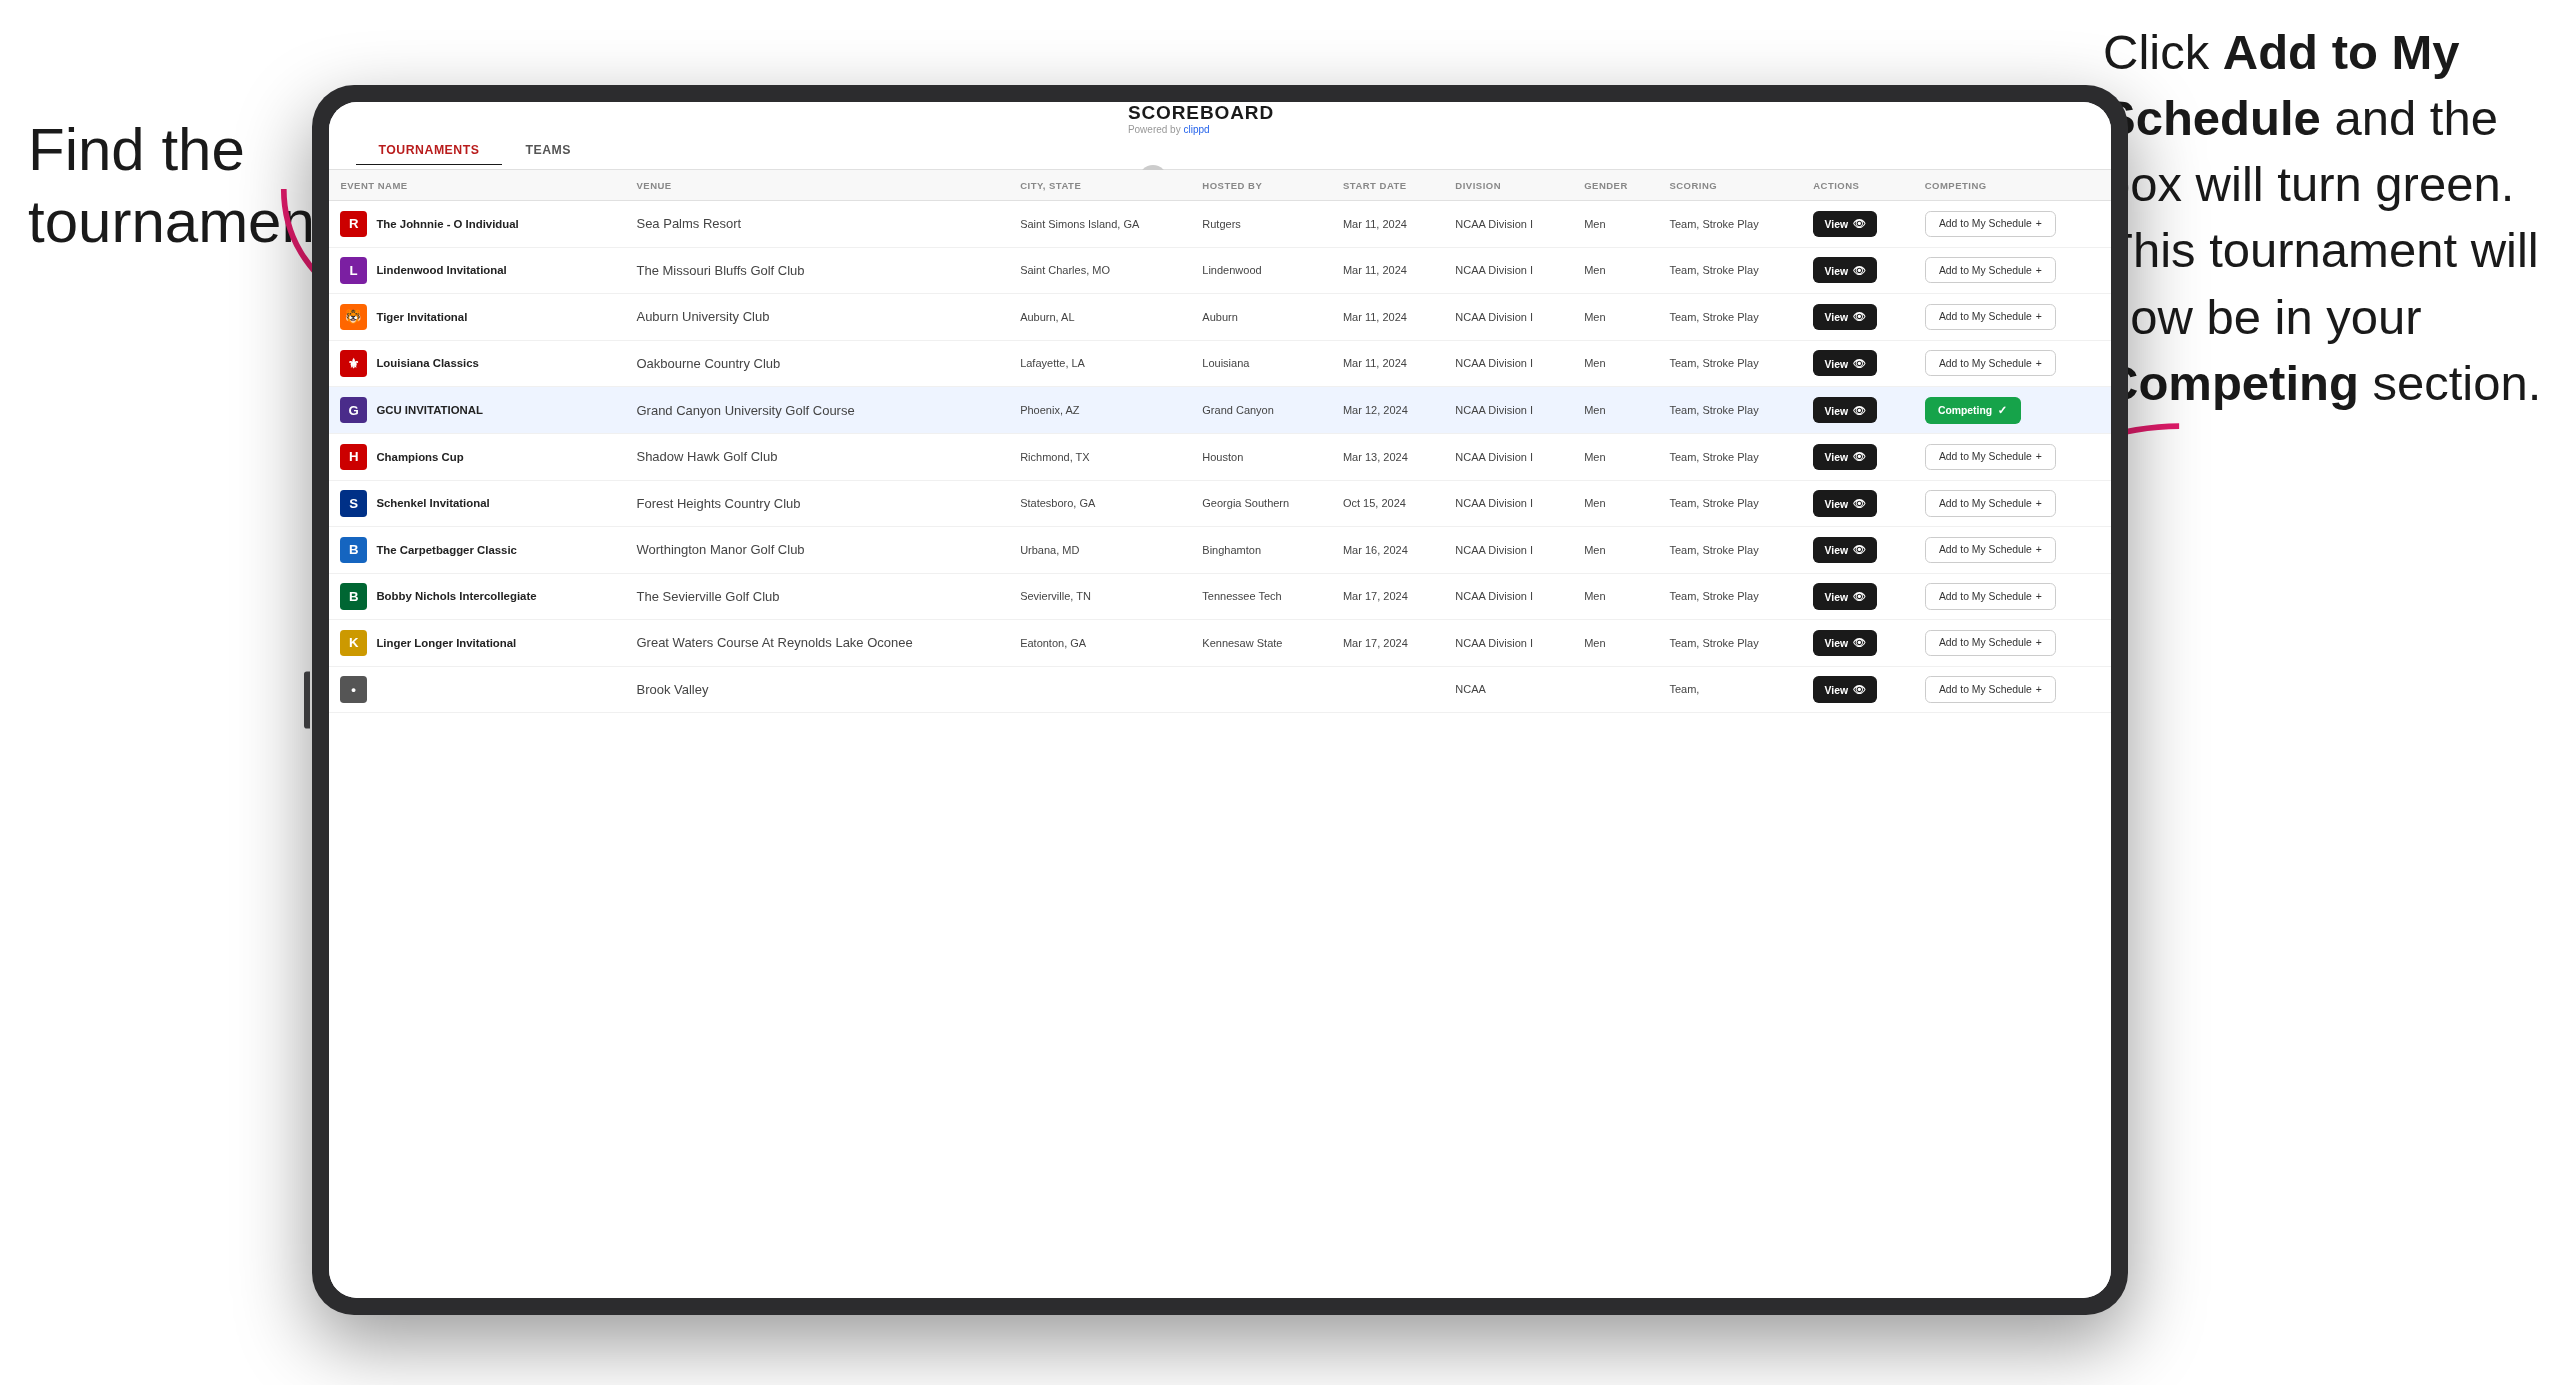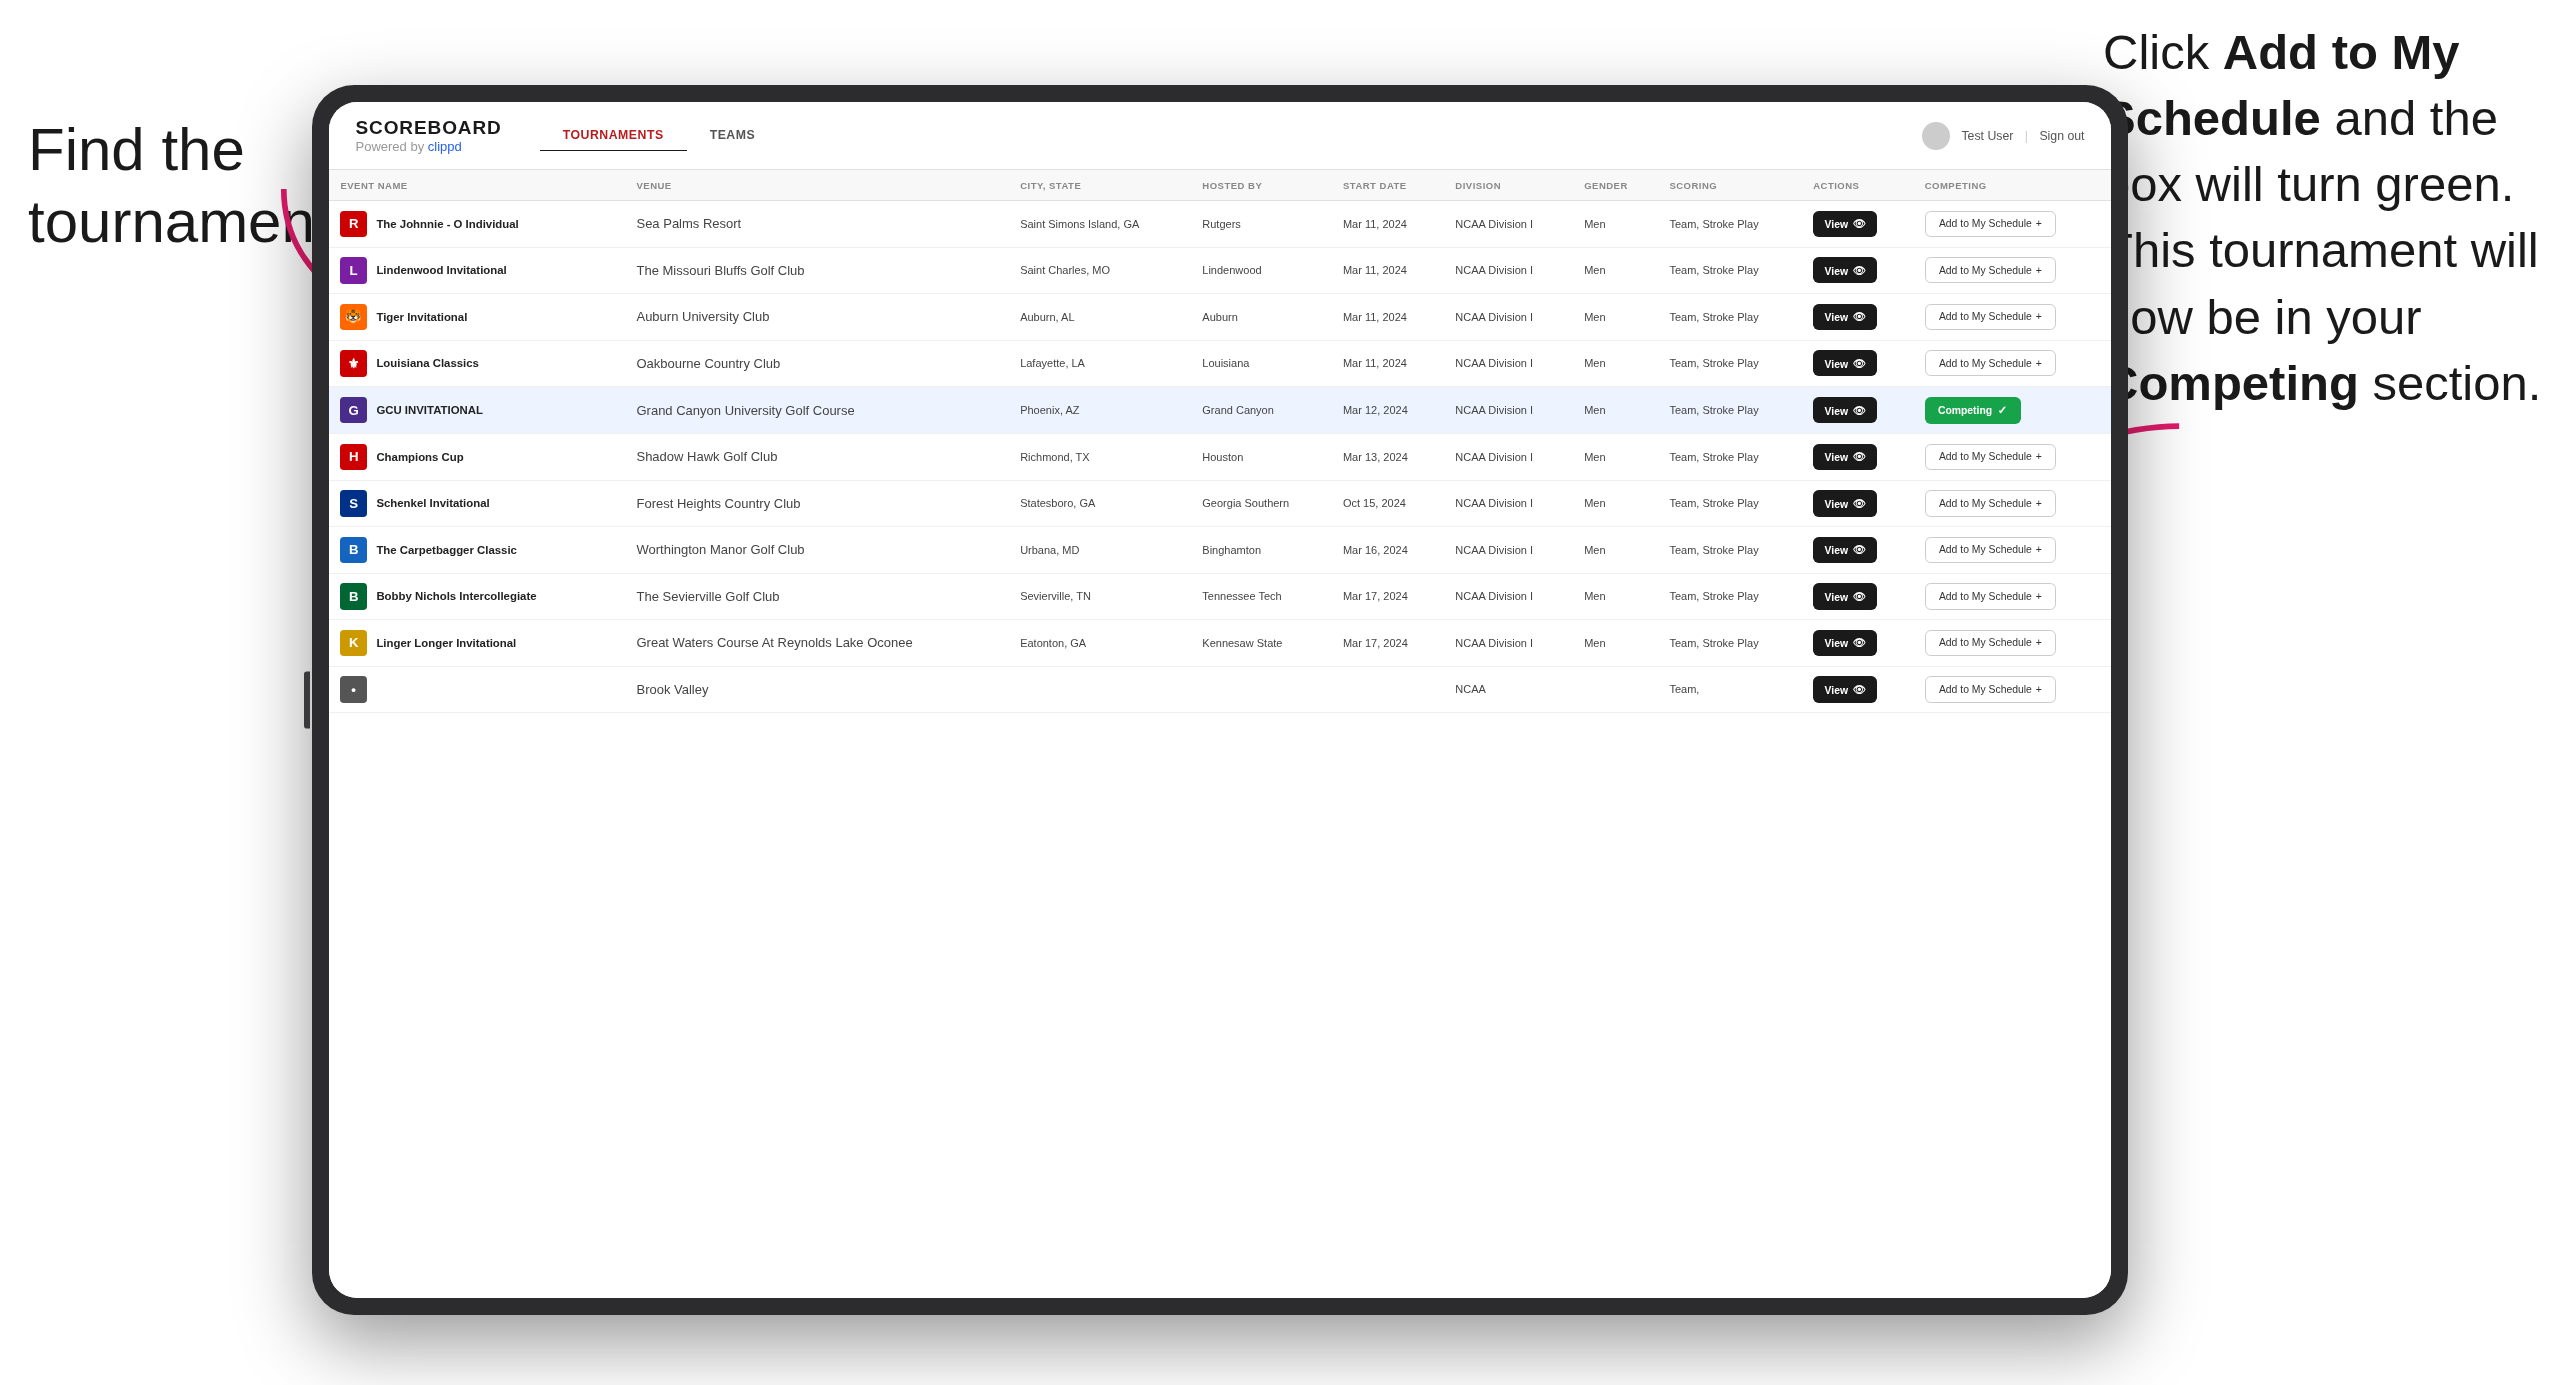--- a/index.html
+++ b/index.html
@@ -62,36 +62,37 @@
 
     
     .app-header {
       background: #ffffff;
       border-bottom: 0.9px solid #e0e0e0;
       padding: 0 26.5px;
       display: flex;
       align-items: center;
       height: 68px;
       flex-shrink: 0;
+      flex-direction: column;
     }
 
     .logo-area {
       display: flex;
       flex-direction: column;
       margin-right: 38px;
     }
     .logo-scoreboard {
       font-size: 19px;
       font-weight: 900;
       color: #1a1a1a;
       letter-spacing: 0.9px;
       text-transform: uppercase;
     }
     .logo-powered {
-      font-size: 13px;
+      font-size: 10px;
       color: #999;
     }
     .logo-clippd {
       color: #2563eb;
     }
 
     .nav-tabs {
       display: flex;
       gap: 0;
       margin-right: auto;

